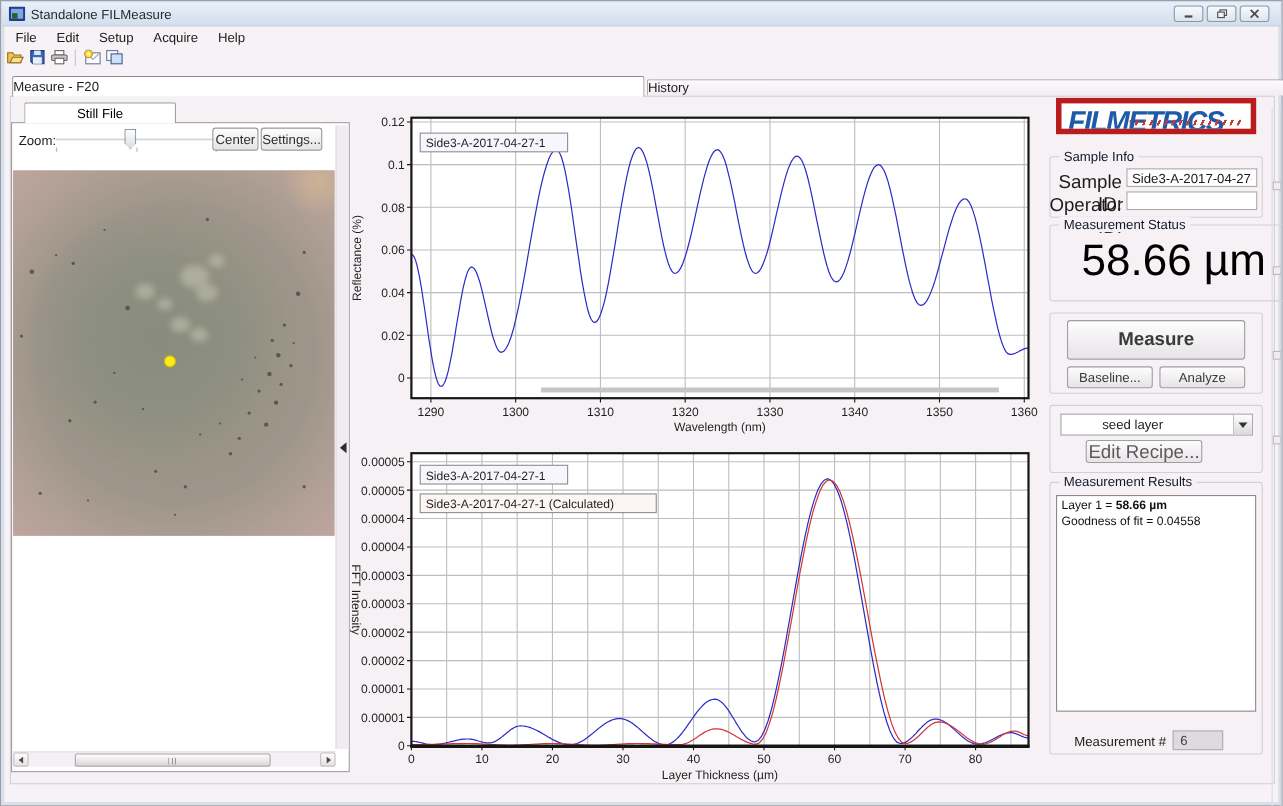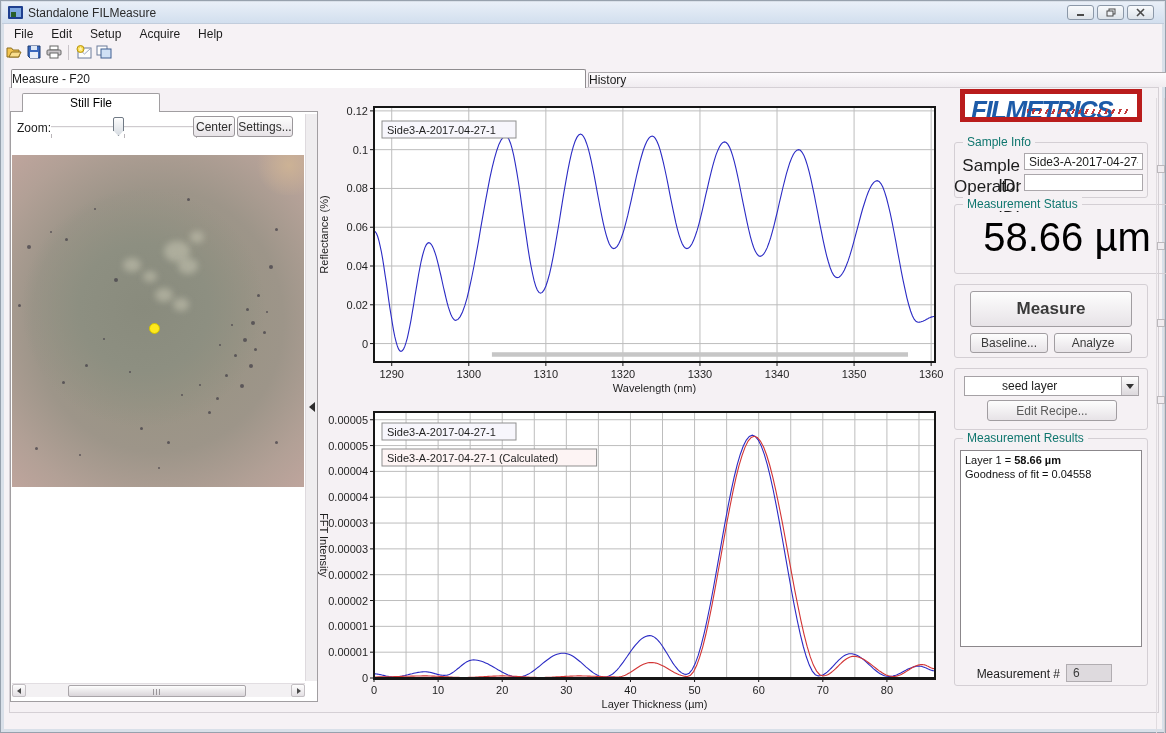--- a/index.html
+++ b/index.html
@@ -85,21 +85,21 @@
   svg text.axis-title { font-size:11px; }
   
   .logo-box { position:absolute; left:950px; top:1px; width:182px; height:33px; background:#fff;
               border:5px solid #b91c1c; overflow:hidden; }
   .logo-text { position:absolute; left:6px; top:1px; font-size:26px; font-weight:bold; font-style:italic;
                letter-spacing:-1.5px; color:#1d5ba8; }
   .logo-hatch { position:absolute; left:62px; right:8px; bottom:3px; height:5px;
                 background:repeating-linear-gradient(115deg,#c23a3a 0 2px,transparent 2px 6px); }
   .groupbox { position:absolute; border:1px solid #d4cfd4; border-radius:3px; }
   .grouplabel { position:absolute; top:-8px; left:8px; background:#f5f1f4; padding:0 4px;
-                font-size:12px; color:#0f766e; }
+                font-size:12px; color:#0f172a; }
   .field-label { position:absolute; font-size:17px; color:#1c1c1c; text-align:right; }
   .textfield { position:absolute; background:#fff; border:1px solid #aba7ab; font-size:12px;
                color:#1c1c1c; padding:1px 4px; font-family:"Liberation Sans",sans-serif; }
   .big-value { position:absolute; left:0; right:0; text-align:center; font-size:40px; color:#000; }
   .btn { position:absolute; border:1px solid #a19da1; border-radius:3px;
          background:linear-gradient(#fdfdfd,#e7e3e7); font-size:17px; color:#3a3a3a;
          font-family:"Liberation Sans",sans-serif; cursor:pointer; }
   .combo { position:absolute; background:#fff; border:1px solid #a5a1a5; display:flex;
            align-items:center; font-size:12px; color:#1c1c1c; cursor:pointer; }
   .combo-text { flex:1; padding-left:5px;margin-left:32px; }
@@ -436,21 +436,21 @@
     <button class="btn" style="left:960px; top:245px; width:78px; height:20px; font-size:12px;">Baseline...</button>
     <button class="btn" style="left:1044px; top:245px; width:78px; height:20px; font-size:12px;">Analyze</button>
 
     <div class="groupbox" style="left:944px; top:280px; width:194px; height:62px;"></div>
     <div class="combo" style="left:954px; top:288px; width:175px; height:20px;">
       <span class="combo-text">seed layer</span>
       <div class="combo-btn">
           <div class="combo-arrow"></div>
         </div>
     </div>
-    <button class="btn" style="left:977px; top:312px; width:130px; height:21px; font-size:12px; color:#5a5a5a;">Edit Recipe...</button>
+    <button class="btn" style="left:977px; top:312px; width:106px; height:21px; font-size:17px; color:#5a5a5a;">Edit Recipe...</button>
 
     <div class="groupbox" style="left:944px; top:350px; width:194px; height:248px;">
       <span class="grouplabel">Measurement Results</span>
     </div>
     <div class="listbox" style="left:950px; top:362px; width:182px; height:197px;">
       <div><span>Layer 1 = </span><b>58.66 µm</b></div>
       <div><span>Goodness of fit = 0.04558</span><b></b></div>
     </div>
     <span class="field-label" style="left:960px; top:579px; width:90px; font-size:12px;">Measurement #</span>
     <div class="disabled-box" style="left:1056px; top:576px; width:46px; height:18px;">6</div>

